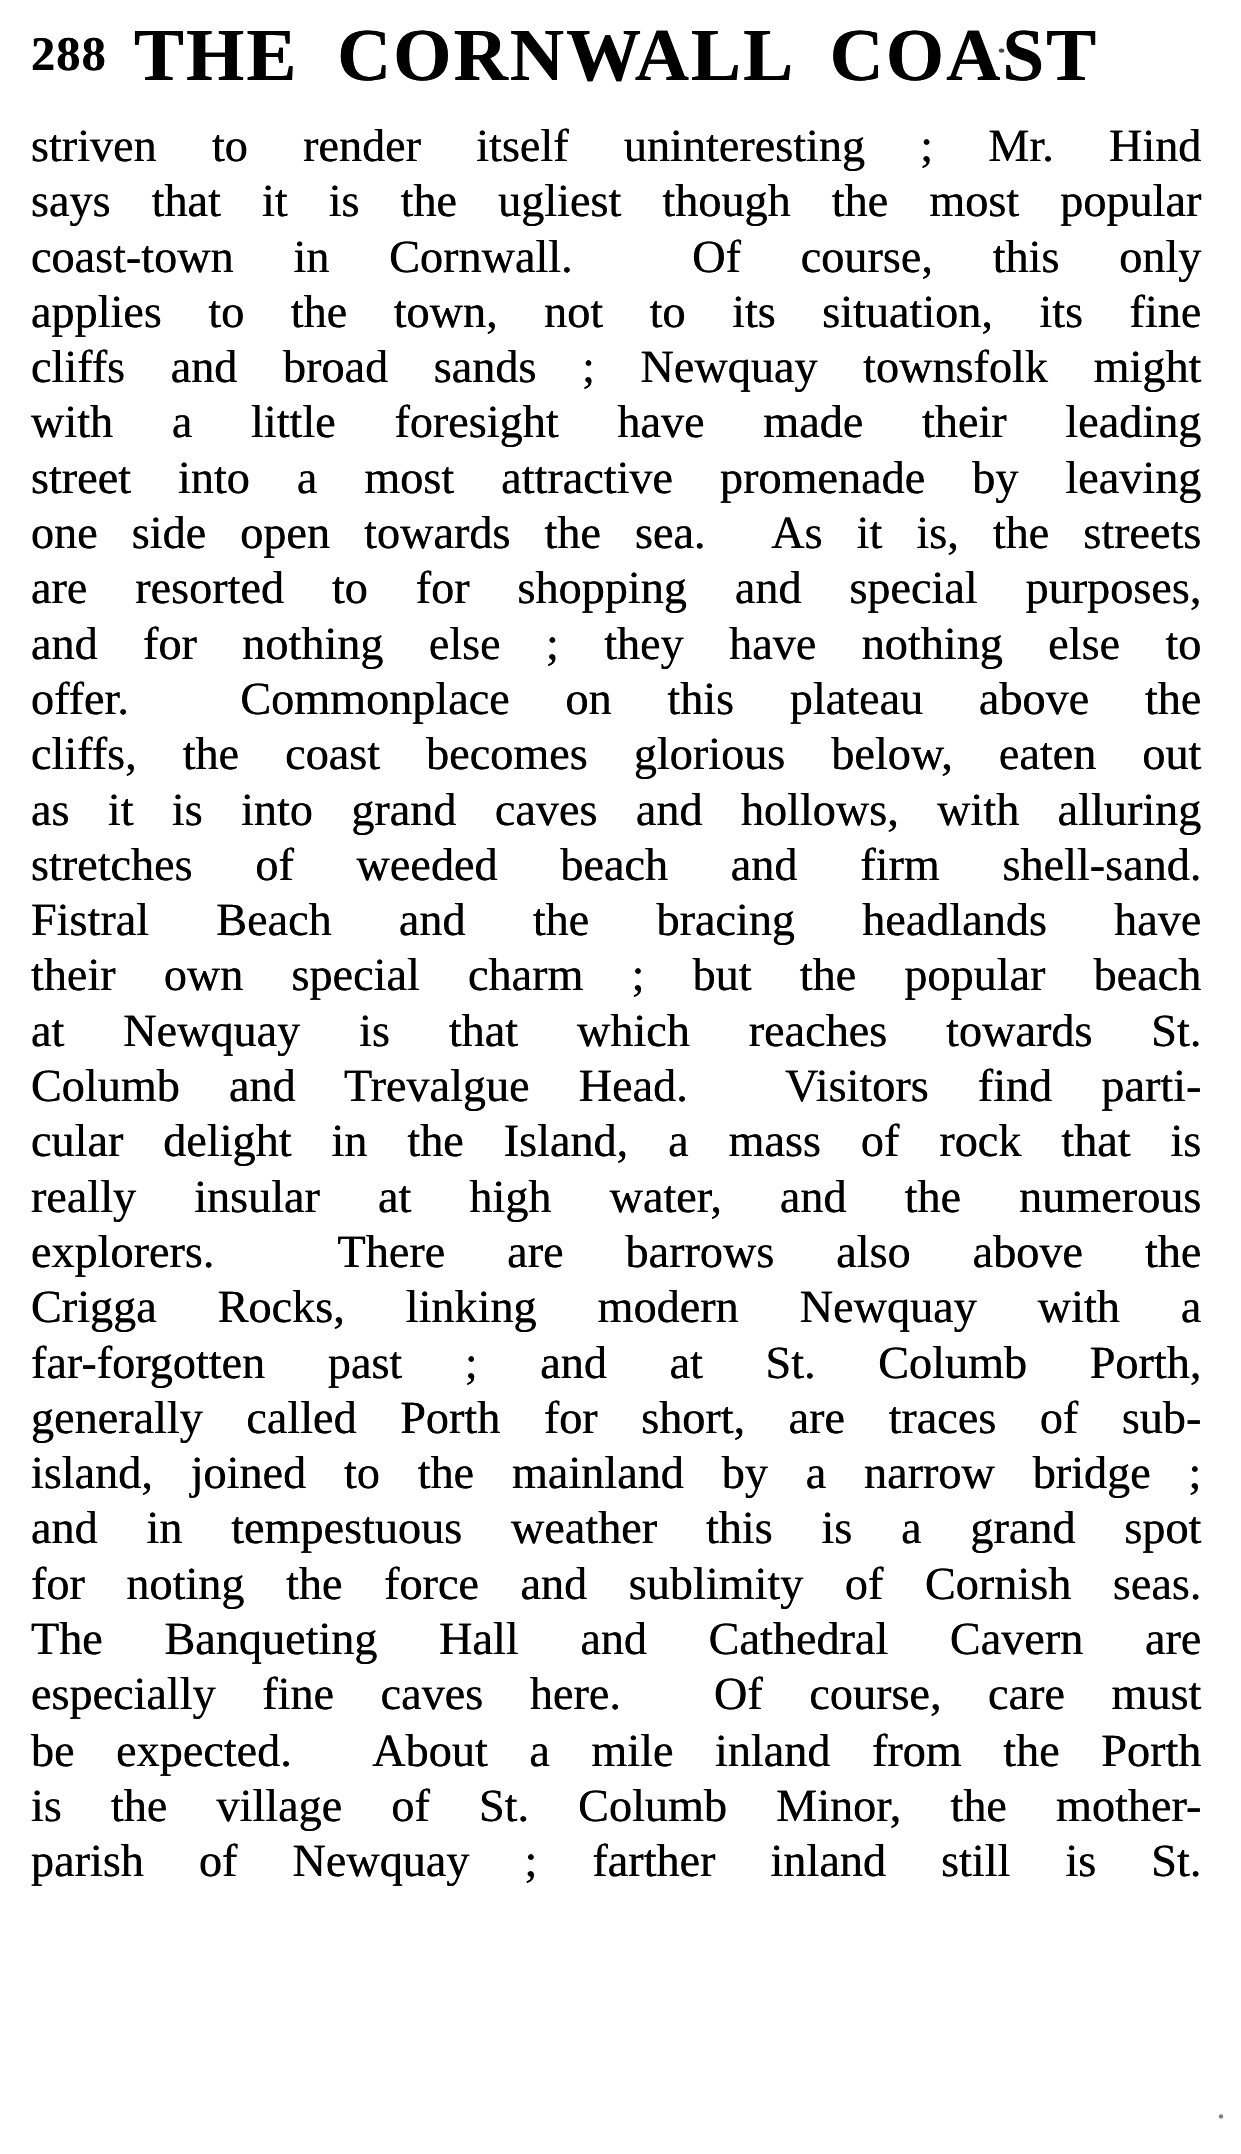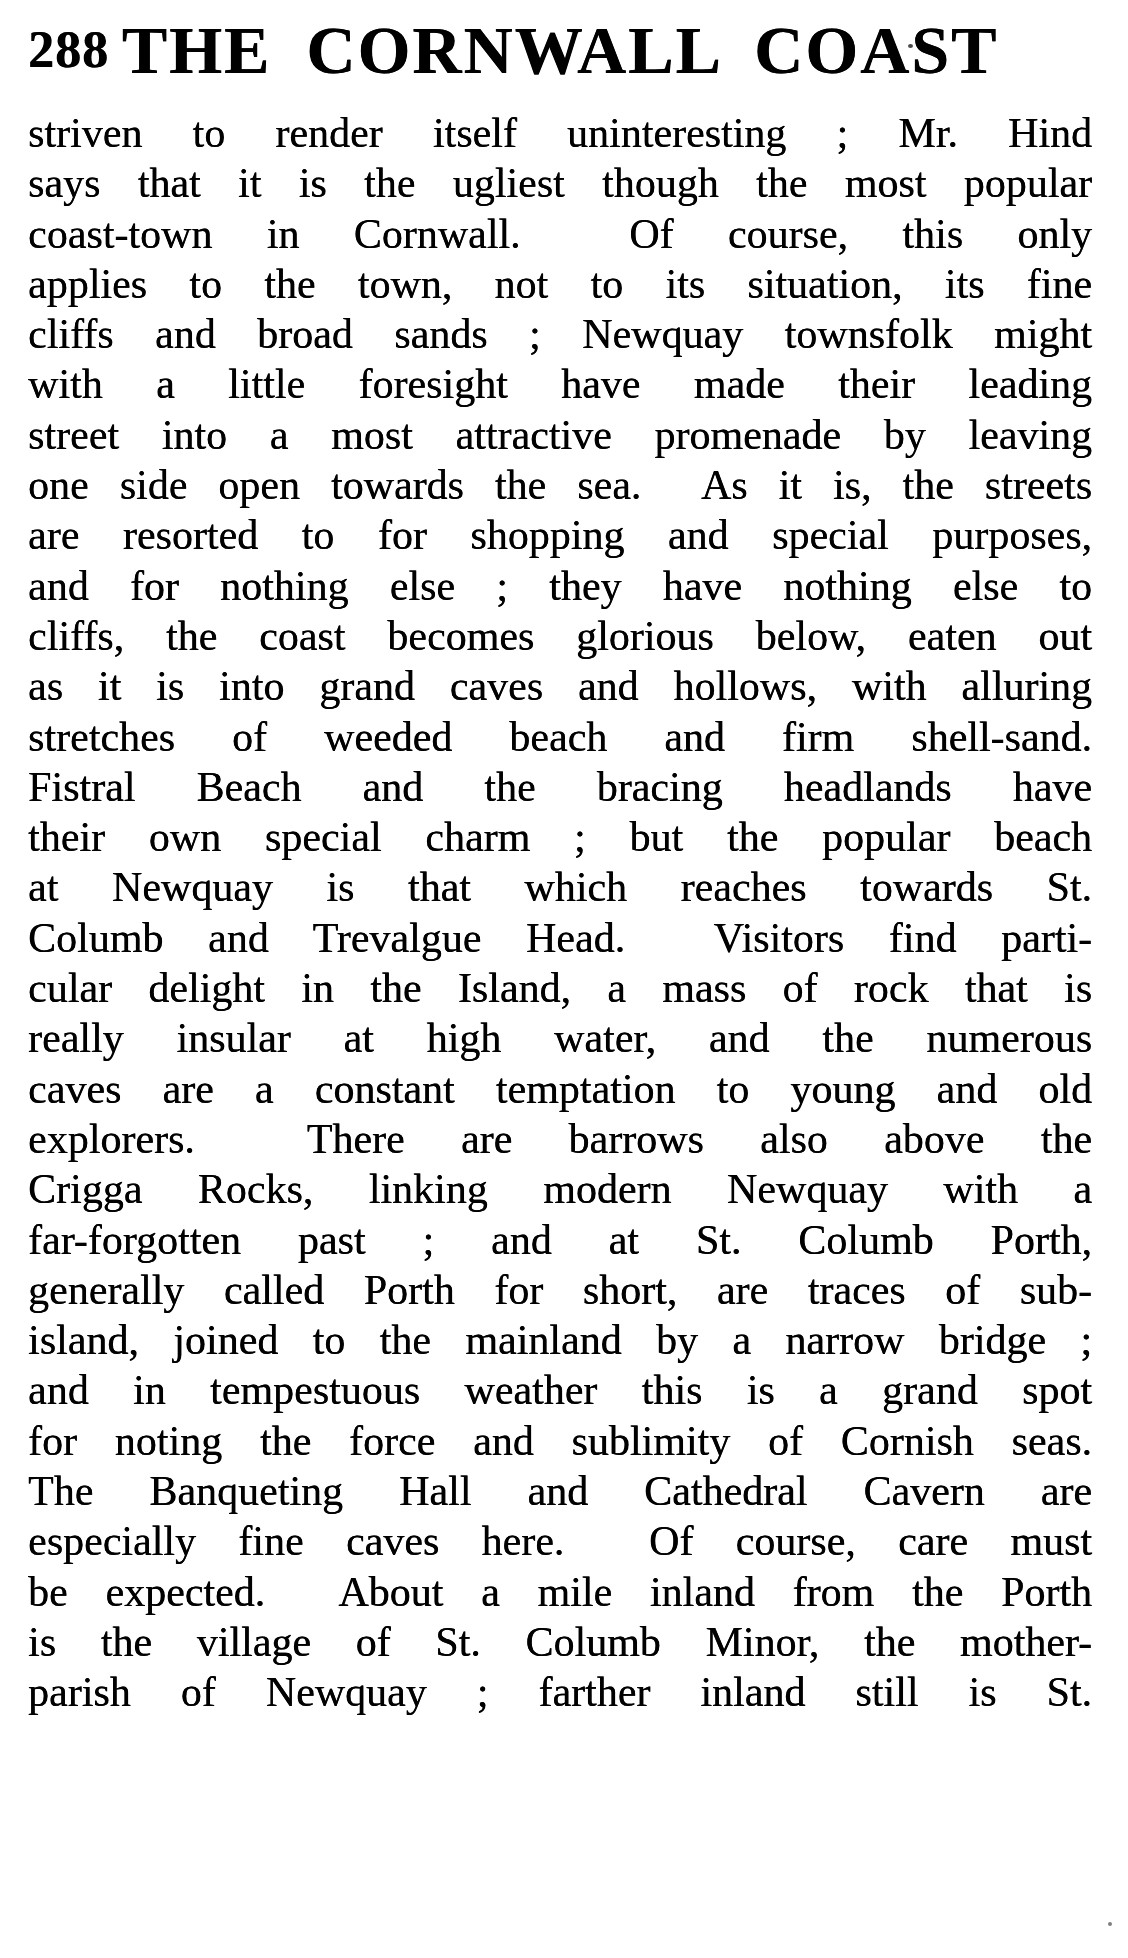--- a/index.html
+++ b/index.html
@@ -23,21 +23,21 @@
     position: absolute;
     top: 24px;
     left: 28px;
     right: 36px;
     height: 56px;
   }
   .page-number {
     position: absolute;
     left: 0;
     top: 0;
-    font-size: 52px;
+    font-size: 44px;
     line-height: 52px;
     font-weight: 700;
     letter-spacing: 1px;
     text-shadow: 0.4px 0 0 currentColor;
   }
   .running-title {
     display: block;
     text-align: center;
     font-size: 68px;
     line-height: 52px;
@@ -85,30 +85,30 @@
       <div class="text-line">striven to render itself uninteresting ; Mr. Hind</div>
       <div class="text-line">says that it is the ugliest though the most popular</div>
       <div class="text-line">coast-town in Cornwall.&nbsp; Of course, this only</div>
       <div class="text-line">applies to the town, not to its situation, its fine</div>
       <div class="text-line">cliffs and broad sands ; Newquay townsfolk might</div>
       <div class="text-line">with a little foresight have made their leading</div>
       <div class="text-line">street into a most attractive promenade by leaving</div>
       <div class="text-line">one side open towards the sea.&nbsp; As it is, the streets</div>
       <div class="text-line">are resorted to for shopping and special purposes,</div>
       <div class="text-line">and for nothing else ; they have nothing else to</div>
+      <div class="text-line">offer.&nbsp; Commonplace on this plateau above the</div>
       <div class="text-line">cliffs, the coast becomes glorious below, eaten out</div>
       <div class="text-line">as it is into grand caves and hollows, with alluring</div>
       <div class="text-line">stretches of weeded beach and firm shell-sand.</div>
       <div class="text-line">Fistral Beach and the bracing headlands have</div>
       <div class="text-line">their own special charm ; but the popular beach</div>
       <div class="text-line">at Newquay is that which reaches towards St.</div>
       <div class="text-line">Columb and Trevalgue Head.&nbsp; Visitors find parti-</div>
       <div class="text-line">cular delight in the Island, a mass of rock that is</div>
       <div class="text-line">really insular at high water, and the numerous</div>
-      <div class="text-line">caves are a constant temptation to young and old</div>
       <div class="text-line">explorers.&nbsp; There are barrows also above the</div>
       <div class="text-line">Crigga Rocks, linking modern Newquay with a</div>
       <div class="text-line">far-forgotten past ; and at St. Columb Porth,</div>
       <div class="text-line">generally called Porth for short, are traces of sub-</div>
       <div class="text-line">island, joined to the mainland by a narrow bridge ;</div>
       <div class="text-line">and in tempestuous weather this is a grand spot</div>
       <div class="text-line">for noting the force and sublimity of Cornish seas.</div>
       <div class="text-line">The Banqueting Hall and Cathedral Cavern are</div>
       <div class="text-line">especially fine caves here.&nbsp; Of course, care must</div>
       <div class="text-line">be expected.&nbsp; About a mile inland from the Porth</div>

